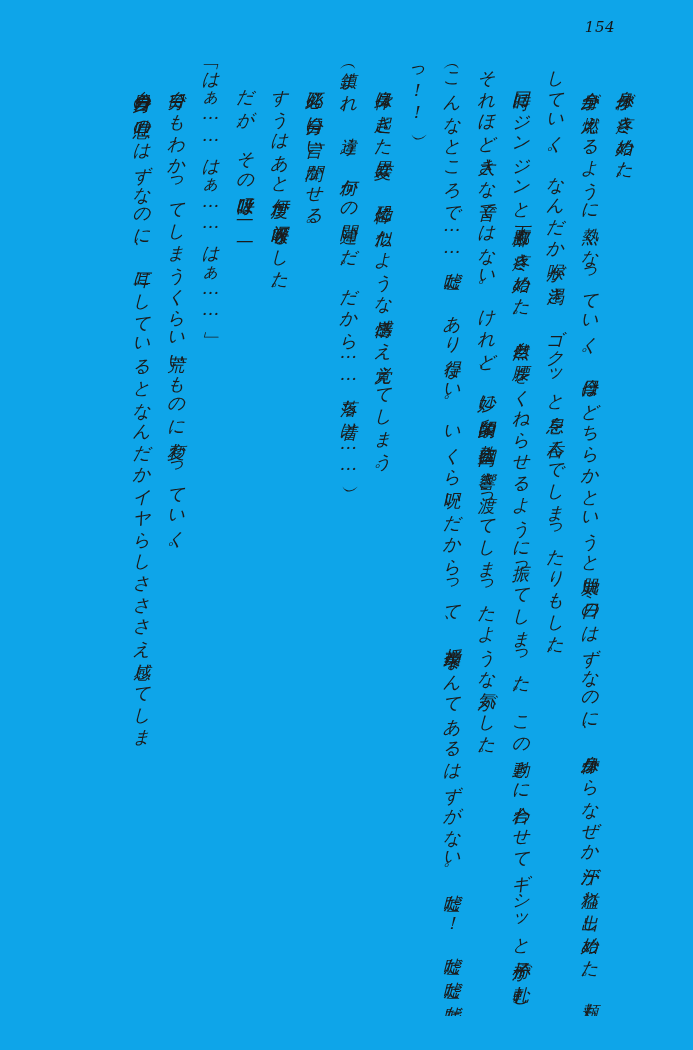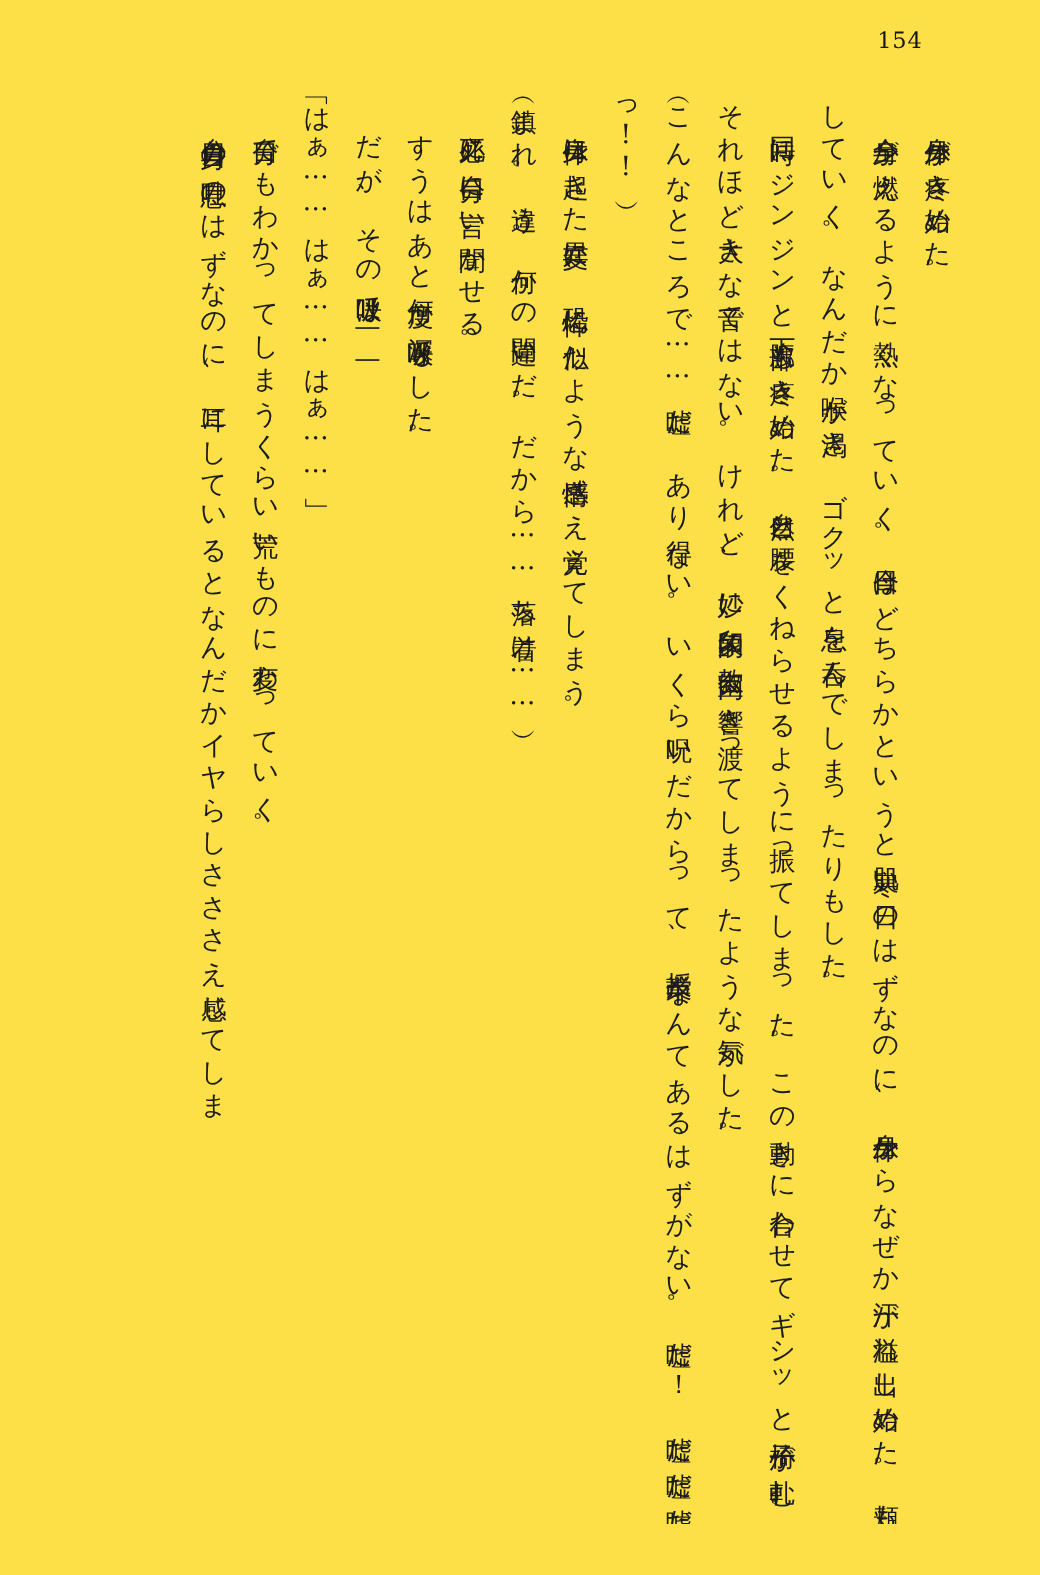--- a/index.html
+++ b/index.html
@@ -11,22 +11,23 @@
     width: 693px;
     height: 1050px;
     overflow: hidden;
     font-family: "DejaVu Serif", "Liberation Serif", serif;
     color: #1a1a1a;
   }
   .page {
     position: relative;
     width: 693px;
     height: 1050px;
-    background: #fde047;
+    background: #0ea5e9;
     box-sizing: border-box;
+    font-style: italic;
   }
   .page-number {
     position: absolute;
     top: 18px;
     right: 78px;
     font-size: 15px;
     font-family: "DejaVu Serif", "Liberation Serif", serif;
     letter-spacing: 0.5px;
     color: #141414;
   }

